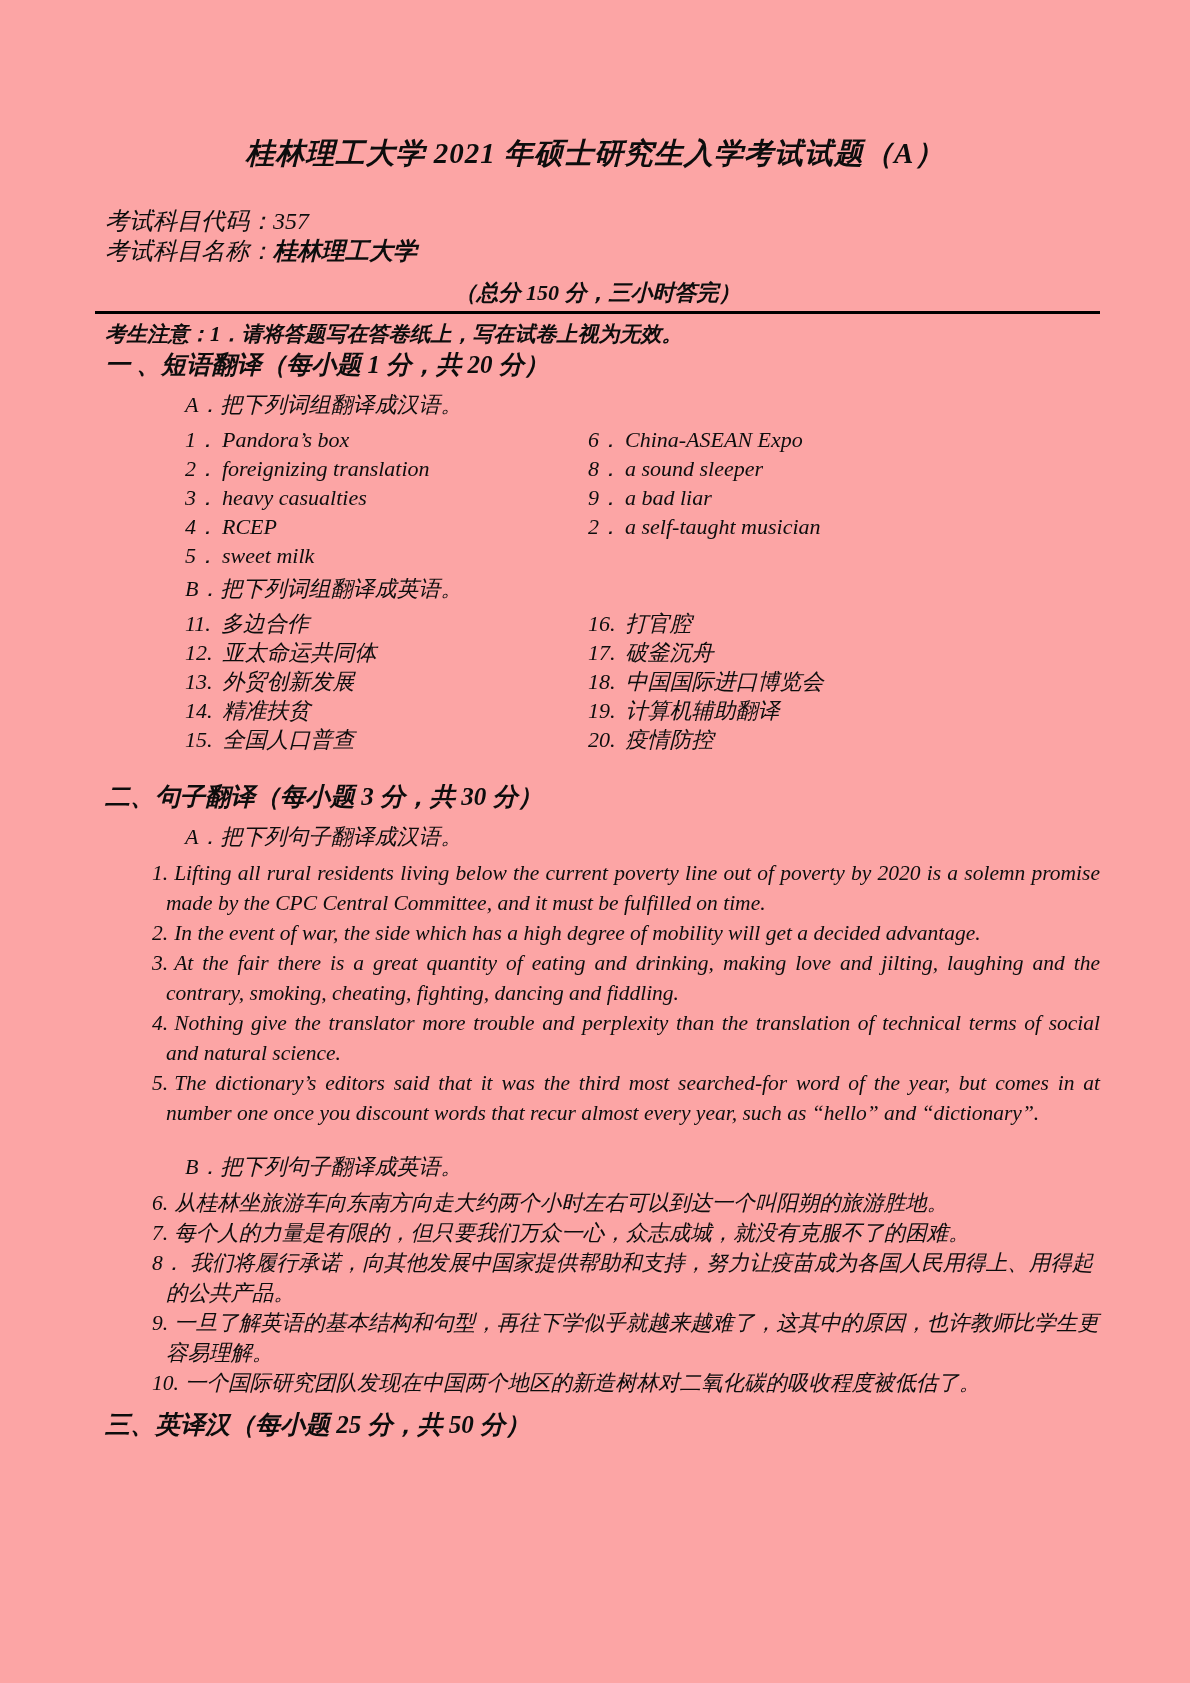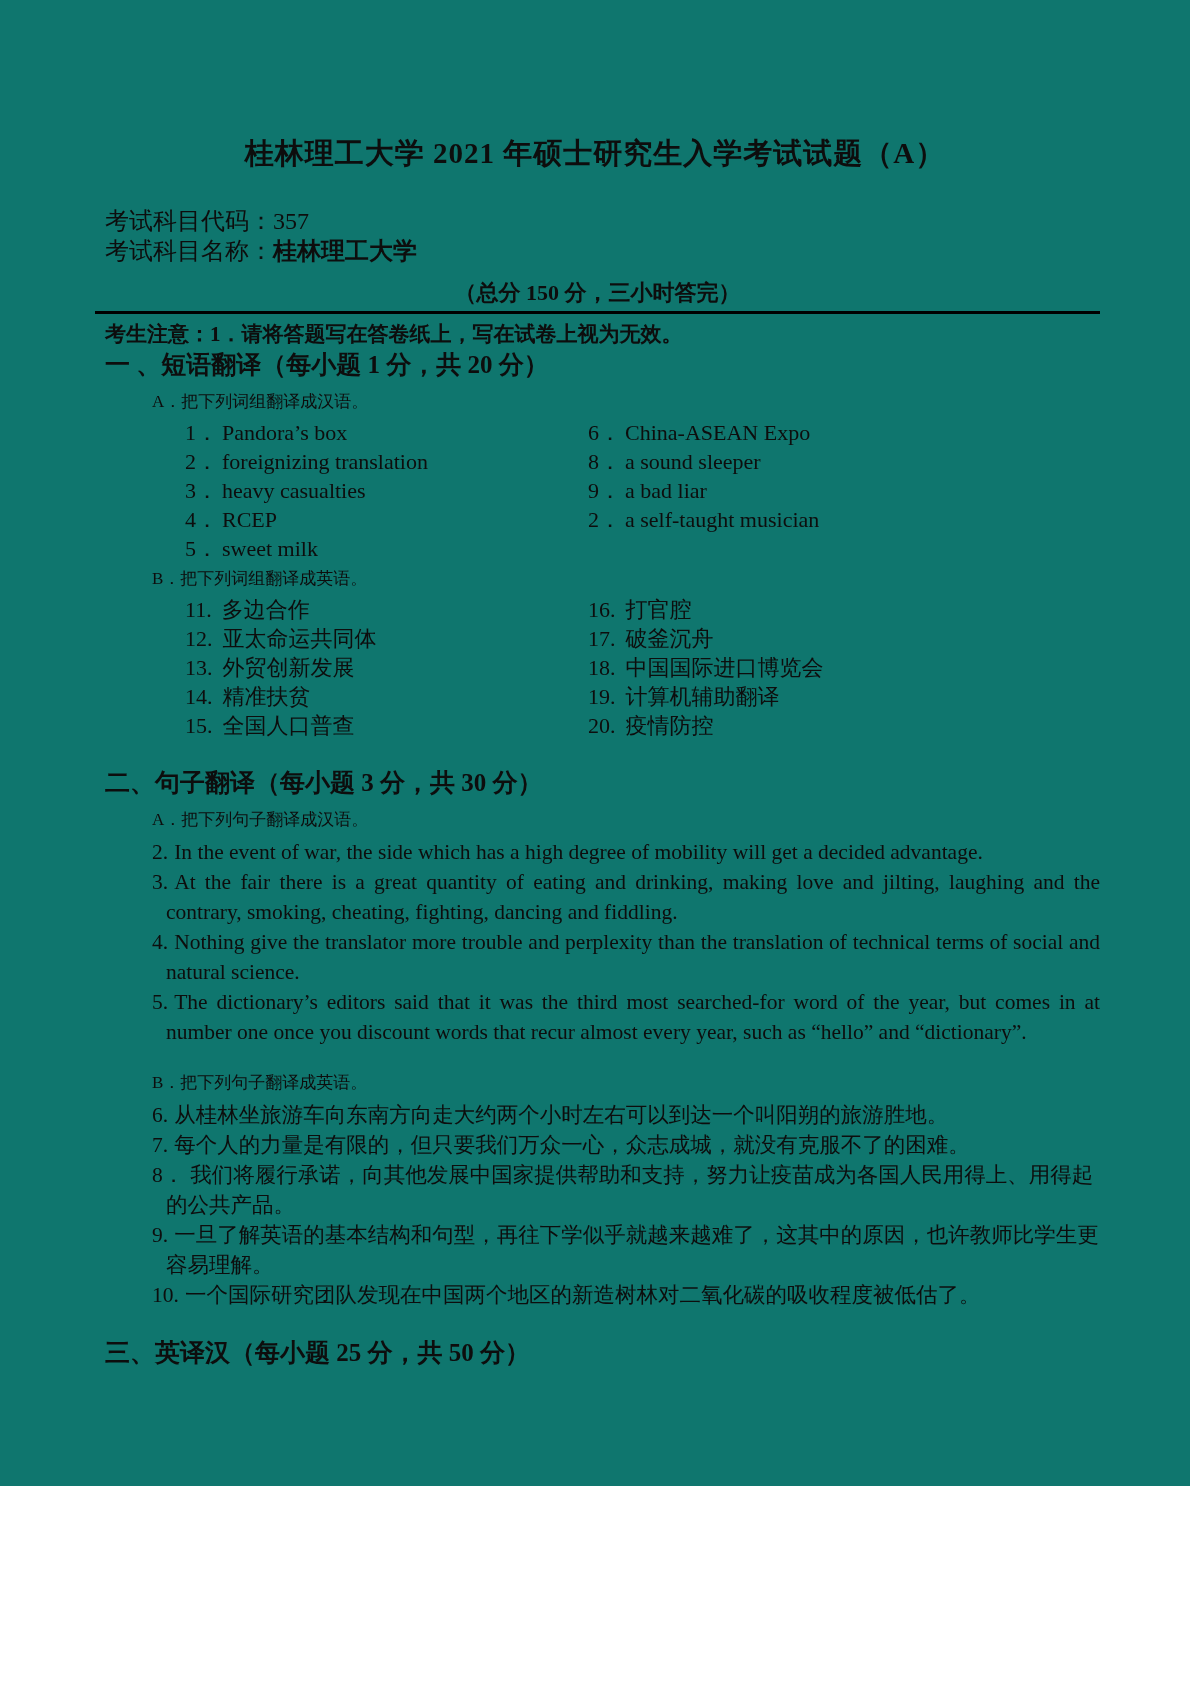--- a/index.html
+++ b/index.html
@@ -1,23 +1,24 @@
 <!DOCTYPE html>
 <html><head>
 <meta charset="utf-8">
 <style>
   html,body { margin:0; padding:0; background:#ffffff; }
   .page {
     position:relative;
-    width:1190px; height:1486px;
-    background:#0f766e;
+    width:1190px; height:1683px;
+    background:#fca5a5;
     color:#0d0d0d;
     font-family:"Liberation Serif","DejaVu Serif",serif;
     overflow:hidden;
     box-sizing:border-box;
+    font-style:italic;
   }
   .title {
     padding-top:134px;
     text-align:center;
     font-size:29px;
     font-weight:bold;
     letter-spacing:1px;
   }
   .meta {
     margin-top:32px;
@@ -40,25 +41,26 @@
     font-size:21px;
     font-weight:bold;
   }
   .section-heading {
     padding-left:105px;
     font-size:25px;
     font-weight:bold;
   }
   .sh1 { }
   .sh2 { margin-top:26px; }
-  .sh3 { margin-top:26px; }
+  .sh3 { margin-top:10px; }
   .part-label {
     margin-top:9px;
     padding-left:152px;
-    font-size:17px;
+    font-size:22px;
+    margin-left:33px;
   }
   .phrase-cols {
     display:flex;
     padding-left:185px;
     margin-top:5px;
     font-size:22px;
   }
   .phrase-cols .col-left { width:403px; flex:0 0 403px; }
   .phrase-cols .col-right { flex:1; }
   .phrase-item { line-height:29px; white-space:nowrap; }
@@ -133,20 +135,21 @@
       <div class="phrase-item pb-item"><span class="num">18.</span><span>中国国际进口博览会</span></div>
       <div class="phrase-item pb-item"><span class="num">19.</span><span>计算机辅助翻译</span></div>
       <div class="phrase-item pb-item"><span class="num">20.</span><span>疫情防控</span></div>
     </div>
   </div>
 
   <div class="section-heading sh2">二、句子翻译（每小题 3 分，共 30 分）</div>
   <div class="part-label">A．把下列句子翻译成汉语。</div>
 
   <div class="sentences">
+    <div class="sentence"><span class="num">1.</span><span>Lifting all rural residents living below the current poverty line out of poverty by 2020 is a solemn promise made by the CPC Central Committee, and it must be fulfilled on time.</span></div>
     <div class="sentence"><span class="num">2.</span><span>In the event of war, the side which has a high degree of mobility will get a decided advantage.</span></div>
     <div class="sentence"><span class="num">3.</span><span>At the fair there is a great quantity of eating and drinking, making love and jilting, laughing and the contrary, smoking, cheating, fighting, dancing and fiddling.</span></div>
     <div class="sentence"><span class="num">4.</span><span>Nothing give the translator more trouble and perplexity than the translation of technical terms of social and natural science.</span></div>
     <div class="sentence"><span class="num">5.</span><span>The dictionary’s editors said that it was the third most searched-for word of the year, but comes in at number one once you discount words that recur almost every year, such as “hello” and “dictionary”.</span></div>
   </div>
 
   <div class="part-label gap-b">B．把下列句子翻译成英语。</div>
 
   <div class="sentences sentences-b">
     <div class="sentence"><span class="num">6.</span><span>从桂林坐旅游车向东南方向走大约两个小时左右可以到达一个叫阳朔的旅游胜地。</span></div>

